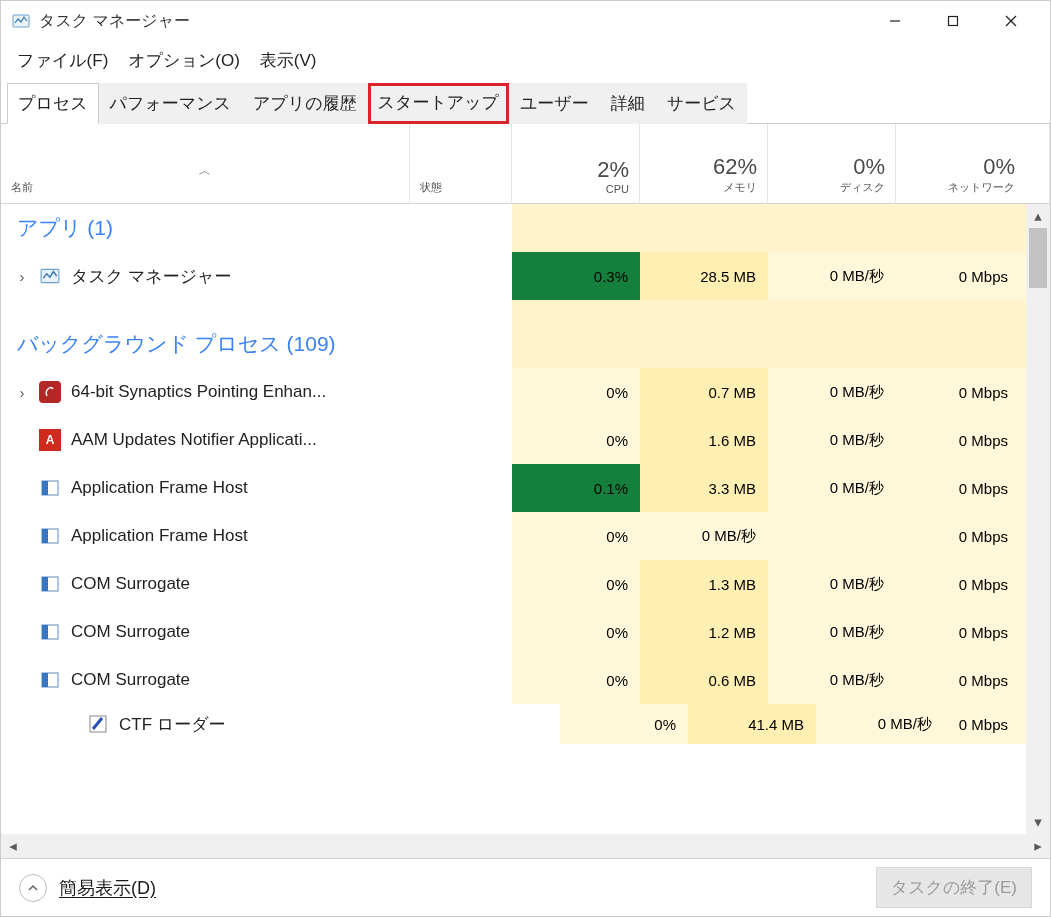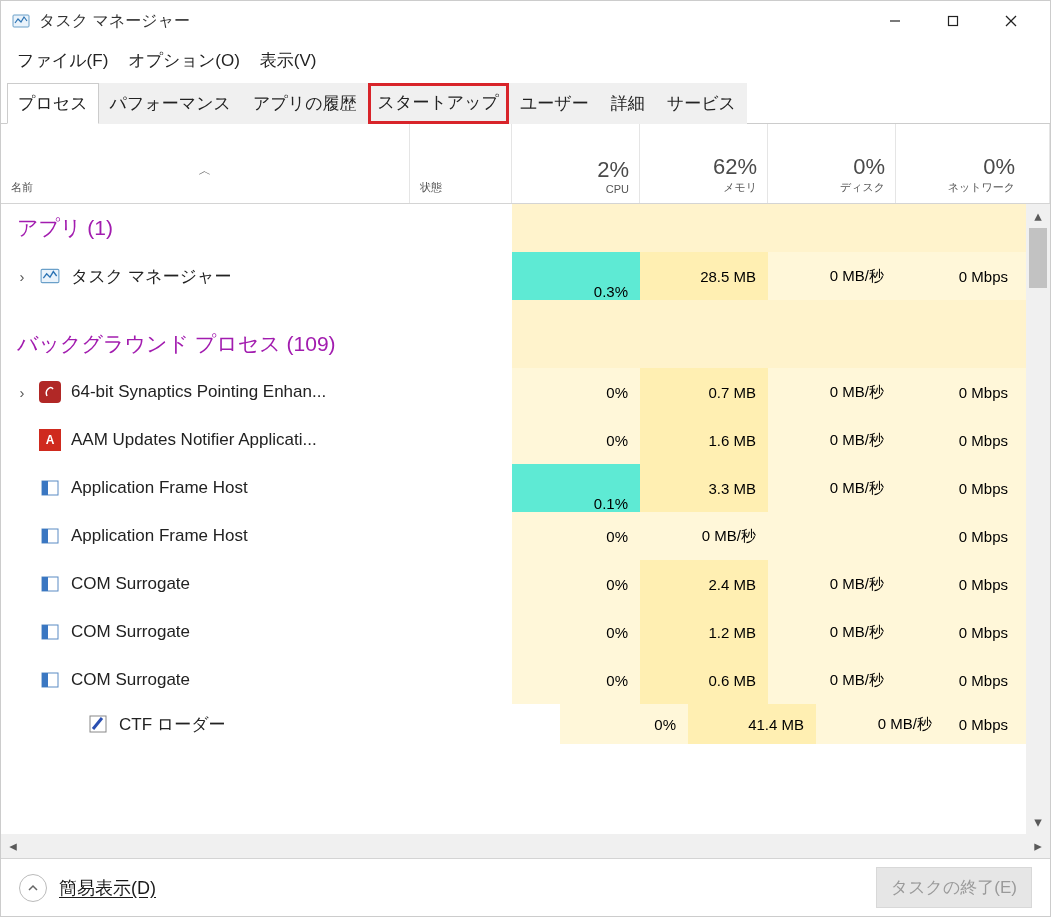--- a/index.html
+++ b/index.html
@@ -51,32 +51,32 @@
 .name-sort { text-align:center; color:#666; font-size:13px; height:18px; }
 .body { flex:1; display:flex; overflow:hidden; }
 .rows { flex:1; overflow:hidden; }
 .scrollbar-v { width: 24px; background:#f0f0f0; display:flex; flex-direction:column; align-items:center; }
 .scrollbar-v .arrow { width:24px; height:24px; display:flex; align-items:center; justify-content:center; color:#5a5a5a; }
 .scrollbar-v .track { flex:1; width:100%; position:relative; }
 .scrollbar-v .thumb { position:absolute; top:0; left:3px; right:3px; height:60px; background:#c2c2c2; }
 .scrollbar-h { height:24px; background:#f0f0f0; display:flex; align-items:center; }
 .scrollbar-h .arrow { width:24px; height:24px; display:flex; align-items:center; justify-content:center; color:#5a5a5a; }
 .scrollbar-h .track { flex:1; height:100%; }
-.grouphdr { padding: 14px 16px; font-size: 21px; color:#a21caf; display:flex; align-items:center; }
+.grouphdr { padding: 14px 16px; font-size: 21px; color:#3b82f6; display:flex; align-items:center; }
 .row { display:flex; height:48px; align-items:center; }
 .c { height:100%; display:flex; align-items:center; }
 .c.name { flex: 0 0 409px; padding-left: 14px; gap:10px; }
 .c.state { flex: 0 0 102px; }
 .c.cpu  { flex: 0 0 128px; justify-content:flex-end; padding-right:12px; }
 .c.mem  { flex: 0 0 128px; justify-content:flex-end; padding-right:12px; }
 .c.disk { flex: 0 0 128px; justify-content:flex-end; padding-right:12px; }
 .c.net  { flex: 1 1 auto; justify-content:flex-end; padding-right:18px; }
 .heat-a { background:#fff7d9; }
 .heat-b { background:#ffefb2; }
-.heat-c { background:#5eead4;align-items:flex-end; }
+.heat-c { background:#15803d; }
 .heat-top { background:#fff3cc; }
 .expander { width:14px; display:inline-flex; justify-content:center; color:#555; }
 .proc-icon { width:22px; height:22px; display:inline-flex; align-items:center; justify-content:center; }
 .proc-name { font-size:17px; color:#222; white-space:nowrap; overflow:hidden; text-overflow:ellipsis; max-width:330px; }
 .groupname-row .c.cpu, .groupname-row .c.mem, .groupname-row .c.disk, .groupname-row .c.net,
 .blankrow .c.cpu,.blankrow .c.mem,.blankrow .c.disk,.blankrow .c.net { }
 .blankrow { height:20px; }
 .footer { border-top:1px solid #d4d4d4; height:58px; display:flex; align-items:center; padding: 0 18px; gap:12px; }
 .circlebtn { width:28px; height:28px; border:1px solid #bbb; border-radius:50%; display:flex; align-items:center; justify-content:center; color:#666; }
 .linklike { color:#1a1a1a; font-size:18px; text-decoration:underline; text-underline-offset:3px; }
@@ -324,21 +324,21 @@
               <rect x="2" y="3" width="6" height="14" fill="#3a77c2"></rect>
             </svg>
           </span>
         <span class="proc-name">COM Surrogate</span>
         </div>
       <div class="c state"></div>
       <div class="c cpu heat-a">
           <span>0%</span>
         </div>
       <div class="c mem heat-b">
-          <span>2.4 MB</span>
+          <span>1.3 MB</span>
         </div>
       <div class="c disk heat-a">
           <span>0 MB/秒</span>
         </div>
       <div class="c net heat-a">
           <span>0 Mbps</span>
         </div>
     </div>
     <div class="row">
       <div class="c name">

